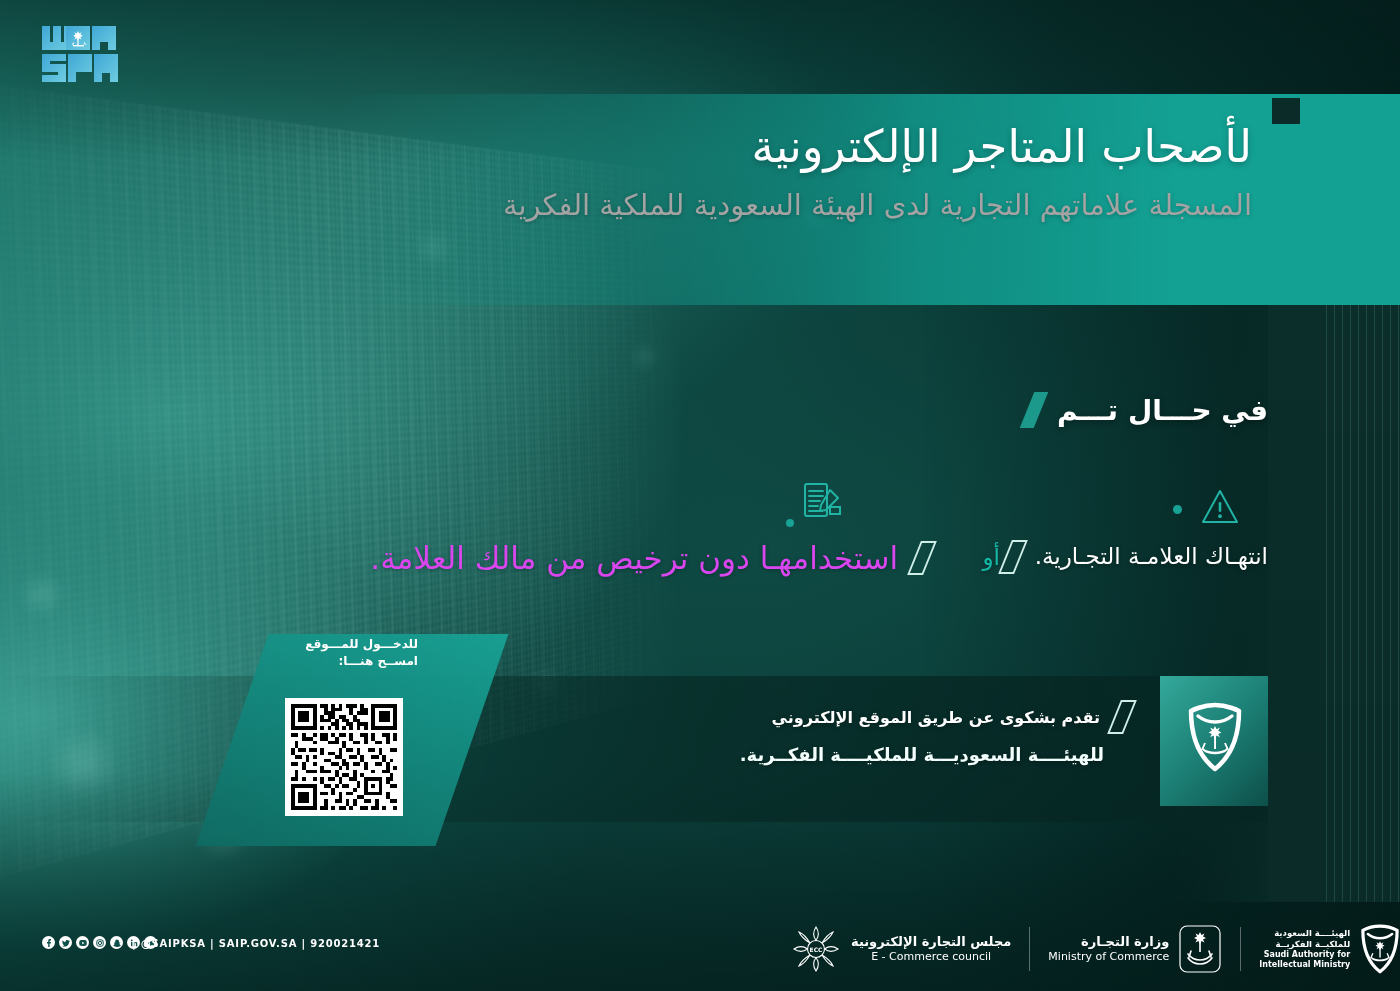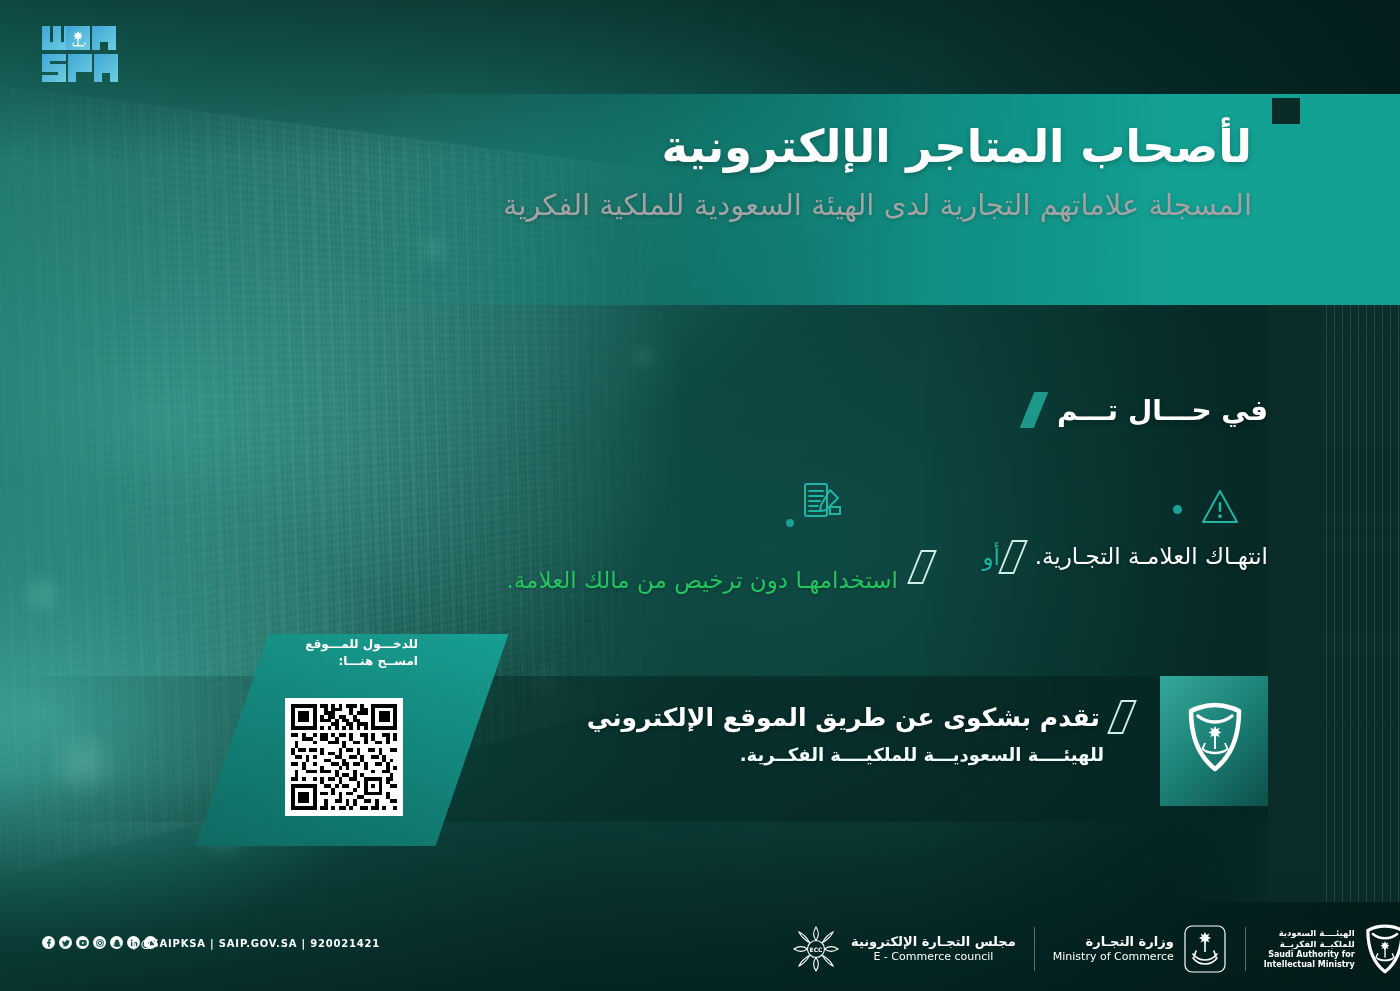--- a/index.html
+++ b/index.html
@@ -98,21 +98,21 @@
   }
   .header-text {
     position: absolute;
     left: 0; top: 120px;
     width: 1252px;
     text-align: right;
     direction: rtl;
   }
   .h-title {
     font-size: 45px;
-    font-weight: 700;
+    font-weight: 400;
     letter-spacing: .3px;
     line-height: 1.18;
     color: #ffffff;
     text-shadow: 0 2px 6px rgba(0,0,0,.28);
     padding-left: 0;
   }
   .h-sub {
     margin-top: 14px;
     font-size: 29px;
     font-weight: 400;
@@ -216,25 +216,24 @@
     width: 8px; height: 8px; border-radius: 50%;
     background: #17a295;
   }
   .row-usage {
     position: absolute;
     right: 470px; top: 540px;
     display: flex; align-items: center; gap: 16px;
     direction: rtl;
   }
   .row-usage .txt {
-    font-size: 23px;
-    color: #22c55e;
+    font-size: 31px;
+    color: #d946ef;
     white-space: nowrap;
     text-shadow: 0 1px 4px rgba(0,0,0,.3);
-    margin-top: 27px;
   }
 
   
   .complaint-band {
     position: absolute;
     left: 0; top: 676px;
     width: 1268px; height: 146px;
     background: linear-gradient(270deg, rgba(6,38,35,.90) 0%, rgba(7,42,38,.74) 45%, rgba(8,46,42,.28) 78%, rgba(8,46,42,0) 100%);
   }
   .complaint-panel {
@@ -251,21 +250,21 @@
   .complaint-text {
     position: absolute;
     right: 270px; top: 700px;
     text-align: right;
     direction: rtl;
   }
   .c-line1-row {
     display: flex; align-items: center; gap: 14px; justify-content: flex-start;
   }
   .c-line1 {
-    font-size: 25px; font-weight: 700; color: #ffffff;
+    font-size: 16px; font-weight: 700; color: #ffffff;
     white-space: nowrap; text-shadow: 0 1px 4px rgba(0,0,0,.35);
   }
   .c-line2 {
     margin-top: 10px;
     font-size: 18px; font-weight: 700; color: #f3fffd;
     white-space: nowrap; text-shadow: 0 1px 4px rgba(0,0,0,.35);
     padding-right: 26px;
   }
 
   
@@ -678,21 +677,21 @@
             <path d="M34.5 26 C40 22 45 24 48 26 C45 28 40 30 34.5 26Z"></path>
             <path d="M20 20 C15 17 10.5 12.5 9 9 C12.5 10.5 17 15 20 20Z"></path>
             <path d="M32 32 C37 35 41.5 39.5 43 43 C39.5 41.5 35 37 32 32Z"></path>
             <path d="M32 20 C35 15 39.5 10.5 43 9 C41.5 12.5 37 17 32 20Z"></path>
             <path d="M20 32 C17 37 12.5 41.5 9 43 C10.5 39.5 15 35 20 32Z"></path>
           </g>
         </g>
         <text x="26" y="28.5" font-family="DejaVu Sans, sans-serif" font-size="6" font-weight="bold" fill="#ffffff" text-anchor="middle">ECC</text>
       </svg>
       <div class="flogo-txt">
-        <div class="flogo-ar">مجلس التجـارة الإلكترونية</div>
+        <div class="flogo-ar">مجلس التجارة الإلكترونية</div>
         <div class="flogo-en">E - Commerce council</div>
       </div>
     </div>
 
     <div class="fdiv"></div>
 
     <div class="flogo">
       <div class="flogo-txt">
         <div class="flogo-ar">وزارة التجـارة</div>
         <div class="flogo-en">Ministry of Commerce</div>

